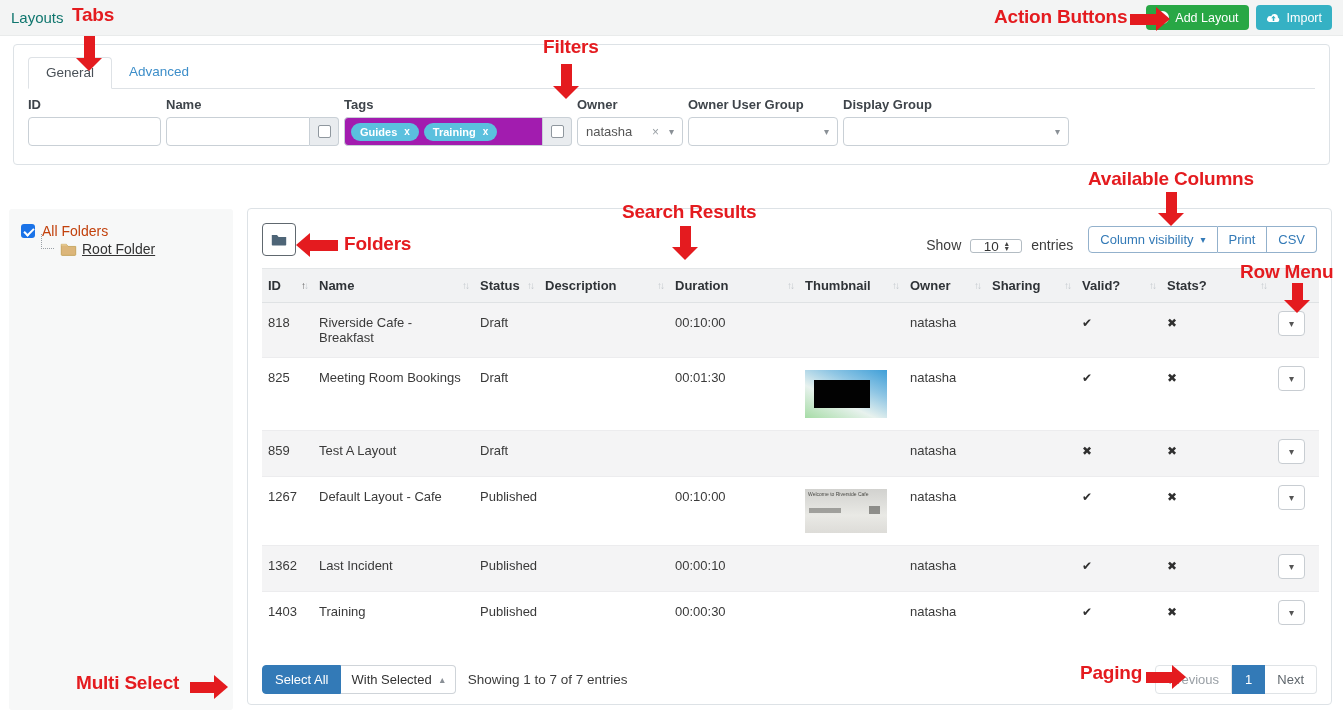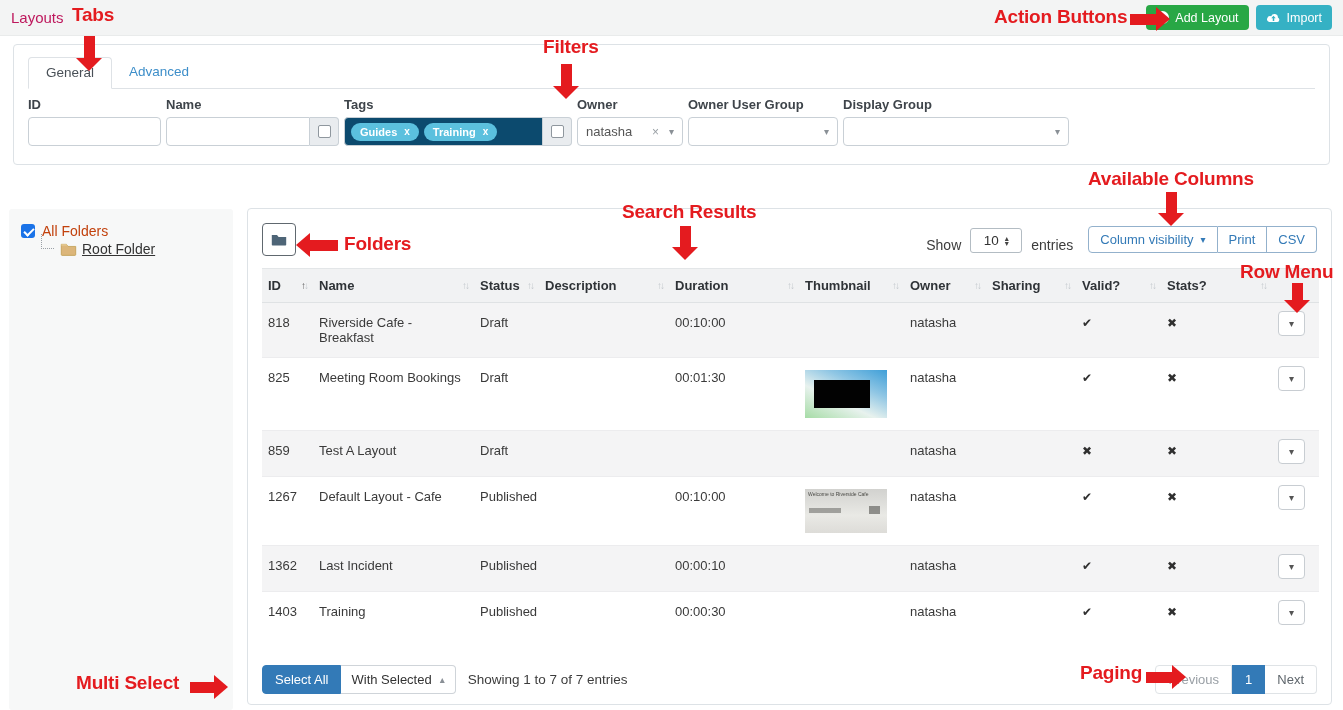--- a/index.html
+++ b/index.html
@@ -4,21 +4,21 @@
 <style>
   * { margin:0; padding:0; box-sizing:border-box; }
   html,body { width:1343px; height:710px; }
   body { position:relative; overflow:hidden; background:#fff;
          font-family:"Liberation Sans", sans-serif; color:#333; }
 
   
   .topbar { position:absolute; left:0; top:0; width:1343px; height:36px;
             background:#f3f4f4; border-bottom:1px solid #e9ebeb;
             display:flex; align-items:center; padding:0 11px; }
-  .topbar-title { font-size:15px; color:#be185d; }
+  .topbar-title { font-size:15px; color:#0f766e; }
   .topbar-actions { margin-left:auto; display:flex; gap:7px; }
   .btn-top { display:flex; align-items:center; gap:6px; height:25px; padding:0 10px;
              border:none; border-radius:4px; color:#fff; font-size:12.5px;
              font-family:inherit; cursor:pointer; }
   .btn-add { background:var(--success); }
   .btn-import { background:var(--info); }
   .plus-circle { width:13px; height:13px; border-radius:50%; background:#fff;
                  color:var(--success); font-size:11px; font-weight:bold;
                  display:flex; align-items:center; justify-content:center; line-height:1; }
 
@@ -34,21 +34,21 @@
   .f-label { font-size:13px; font-weight:bold; color:#3e444a; margin-bottom:5px; }
   .f-control, .f-input { height:29px; border:1px solid #c9d0d6; border-radius:4px;
                          background:#fff; font-size:13px; width:100%; }
   .f-input { padding:0 7px; font-family:inherit; color:#333; }
   .input-group { display:flex; }
   .input-group .f-input, .input-group .tags-box { border-radius:4px 0 0 4px; flex:1; }
   .addon { width:29px; height:29px; flex:0 0 29px; background:#e9ecef;
            border:1px solid #c9d0d6; border-left:none; border-radius:0 4px 4px 0;
            display:flex; align-items:center; justify-content:center; }
   .cb-empty { width:13px; height:13px; border:1px solid #8f979e; border-radius:2px; background:#fff; }
-  .tags-box { height:29px; border:1px solid #c9d0d6; background:#0c4a6e;
+  .tags-box { height:29px; border:1px solid #c9d0d6; background:#a21caf;
               display:flex; align-items:center; gap:5px; padding:0 6px; overflow:hidden; }
   .tag-pill { background:var(--tag); color:#fff; font-size:11px; font-weight:bold;
               border-radius:10px; padding:3px 9px; display:flex; align-items:center; gap:7px;
               white-space:nowrap; }
   .tag-x { cursor:pointer; font-size:10px; }
   .sel { display:flex; align-items:center; padding:0 8px; color:#555; }
   .sel .grow { flex:1; }
   .sel-x { color:#9aa0a5; font-size:12px; margin-right:10px; cursor:pointer; }
   .caret { color:#8a9096; font-size:10px; line-height:1; }
   .w-id{width:133px;} .w-name{width:173px;} .w-tags{width:228px;}
@@ -66,21 +66,21 @@
                border-bottom:1px dotted #9aa0a6; margin:-8px 1px 7px 3px; }
 
   
   .grid-card { position:absolute; left:247px; top:208px; width:1085px; height:497px;
                background:#fff; border:1px solid #dde2e6; border-radius:4px; padding:14px; }
   .toolbar { display:flex; align-items:center; margin-bottom:12px; }
   .folder-toggle { width:34px; height:33px; background:#fff; border:1px solid #60686f;
                    border-radius:4px; display:flex; align-items:center; justify-content:center; cursor:pointer; }
   .toolbar-right { margin-left:auto; display:flex; align-items:flex-end; gap:9px; }
   .show-txt { font-size:14px; color:#3c3c3c; }
-  .page-size { width:52px; height:25px; border:1px solid #b3bcc3; border-radius:3px;
+  .page-size { width:52px; height:14px; border:1px solid #b3bcc3; border-radius:3px;
                display:flex; align-items:center; justify-content:center; gap:6px; background:#fff; cursor:pointer; }
   .page-size .val { font-size:13.5px; color:#333; }
   .spin { display:flex; flex-direction:column; line-height:5px; font-size:8px; color:#444; }
   .dt-buttons { display:flex; margin-left:6px; }
   .dt-btn { background:#fff; border:1px solid #93b1cc; color:var(--primary); font-size:13px;
             padding:5px 11px; cursor:pointer; font-family:inherit; display:flex; align-items:center; gap:7px; }
   .dt-btn + .dt-btn { border-left:none; }
   .dt-btn:first-child { border-radius:4px 0 0 4px; }
   .dt-btn:last-child { border-radius:0 4px 4px 0; }
   .dt-btn .caret { color:var(--primary); }

